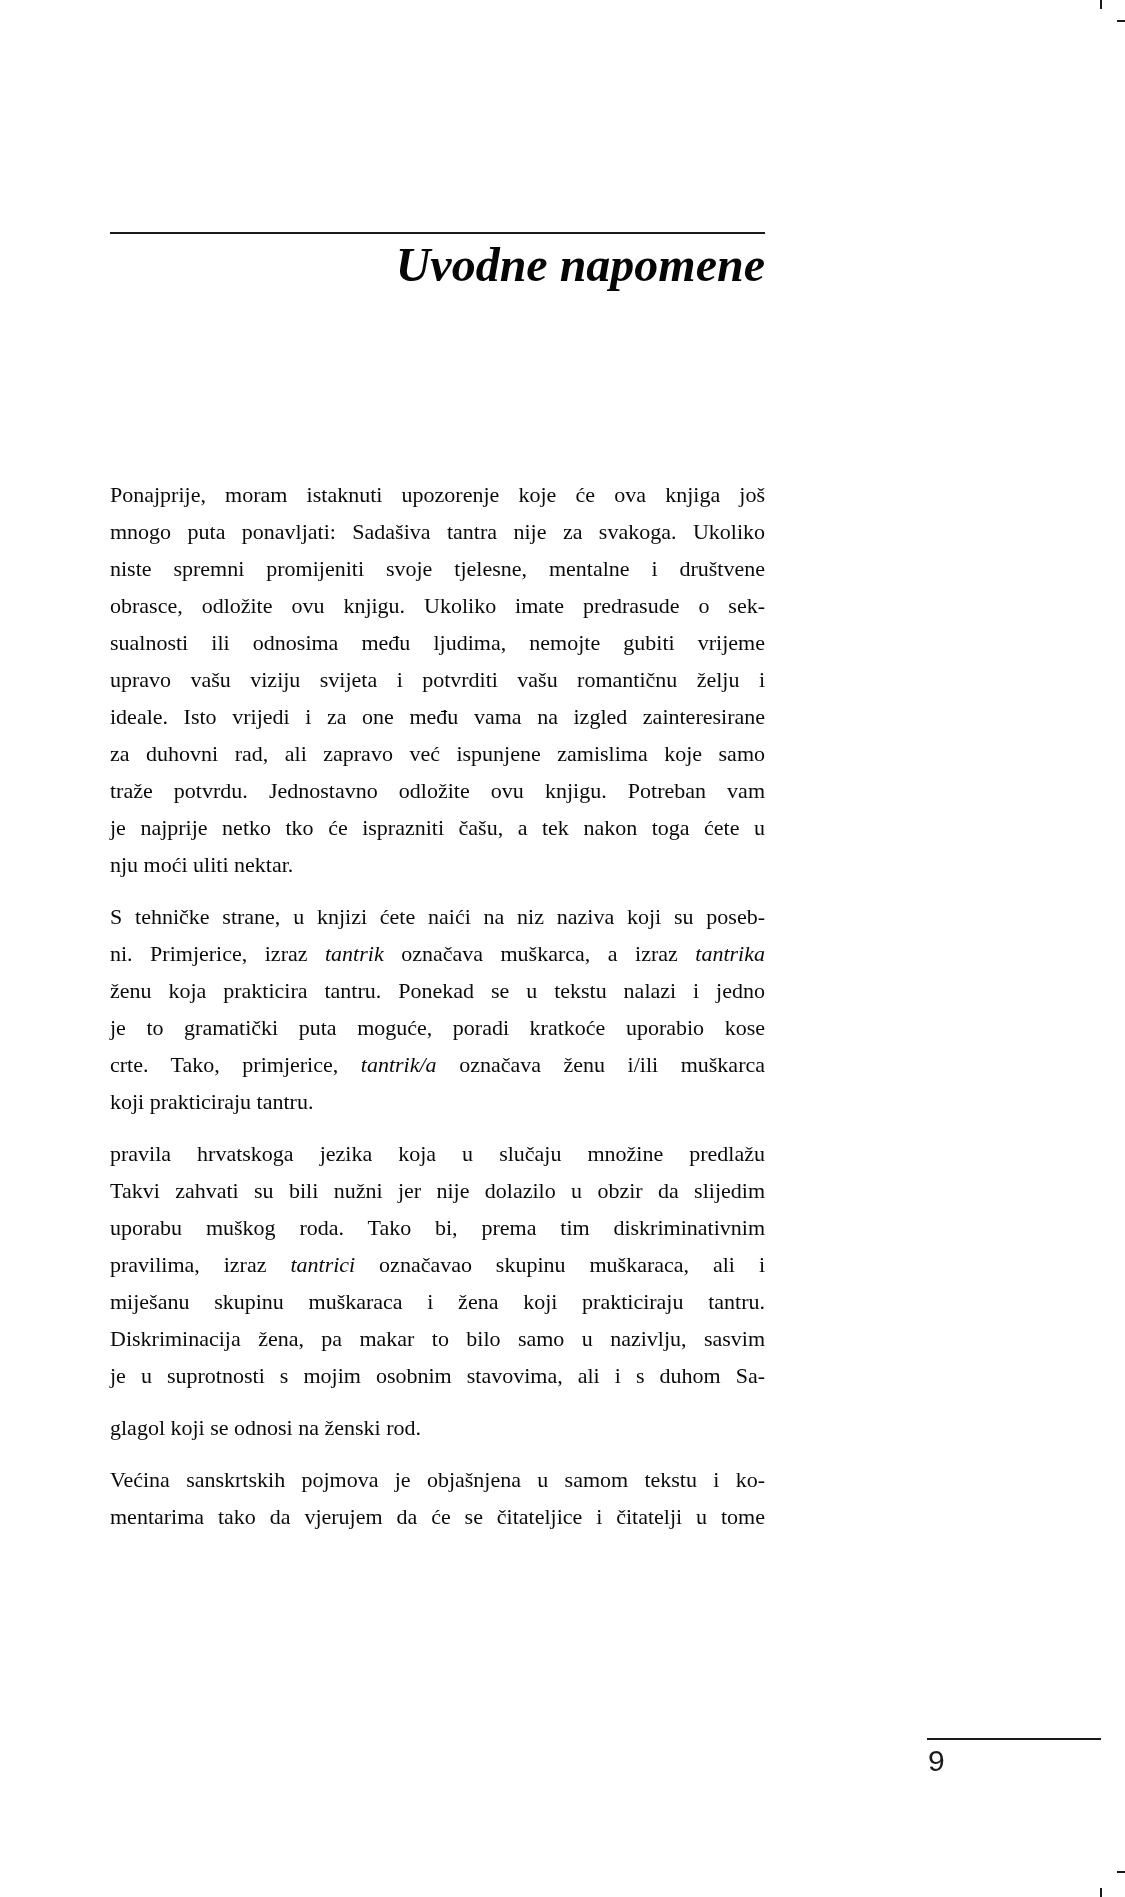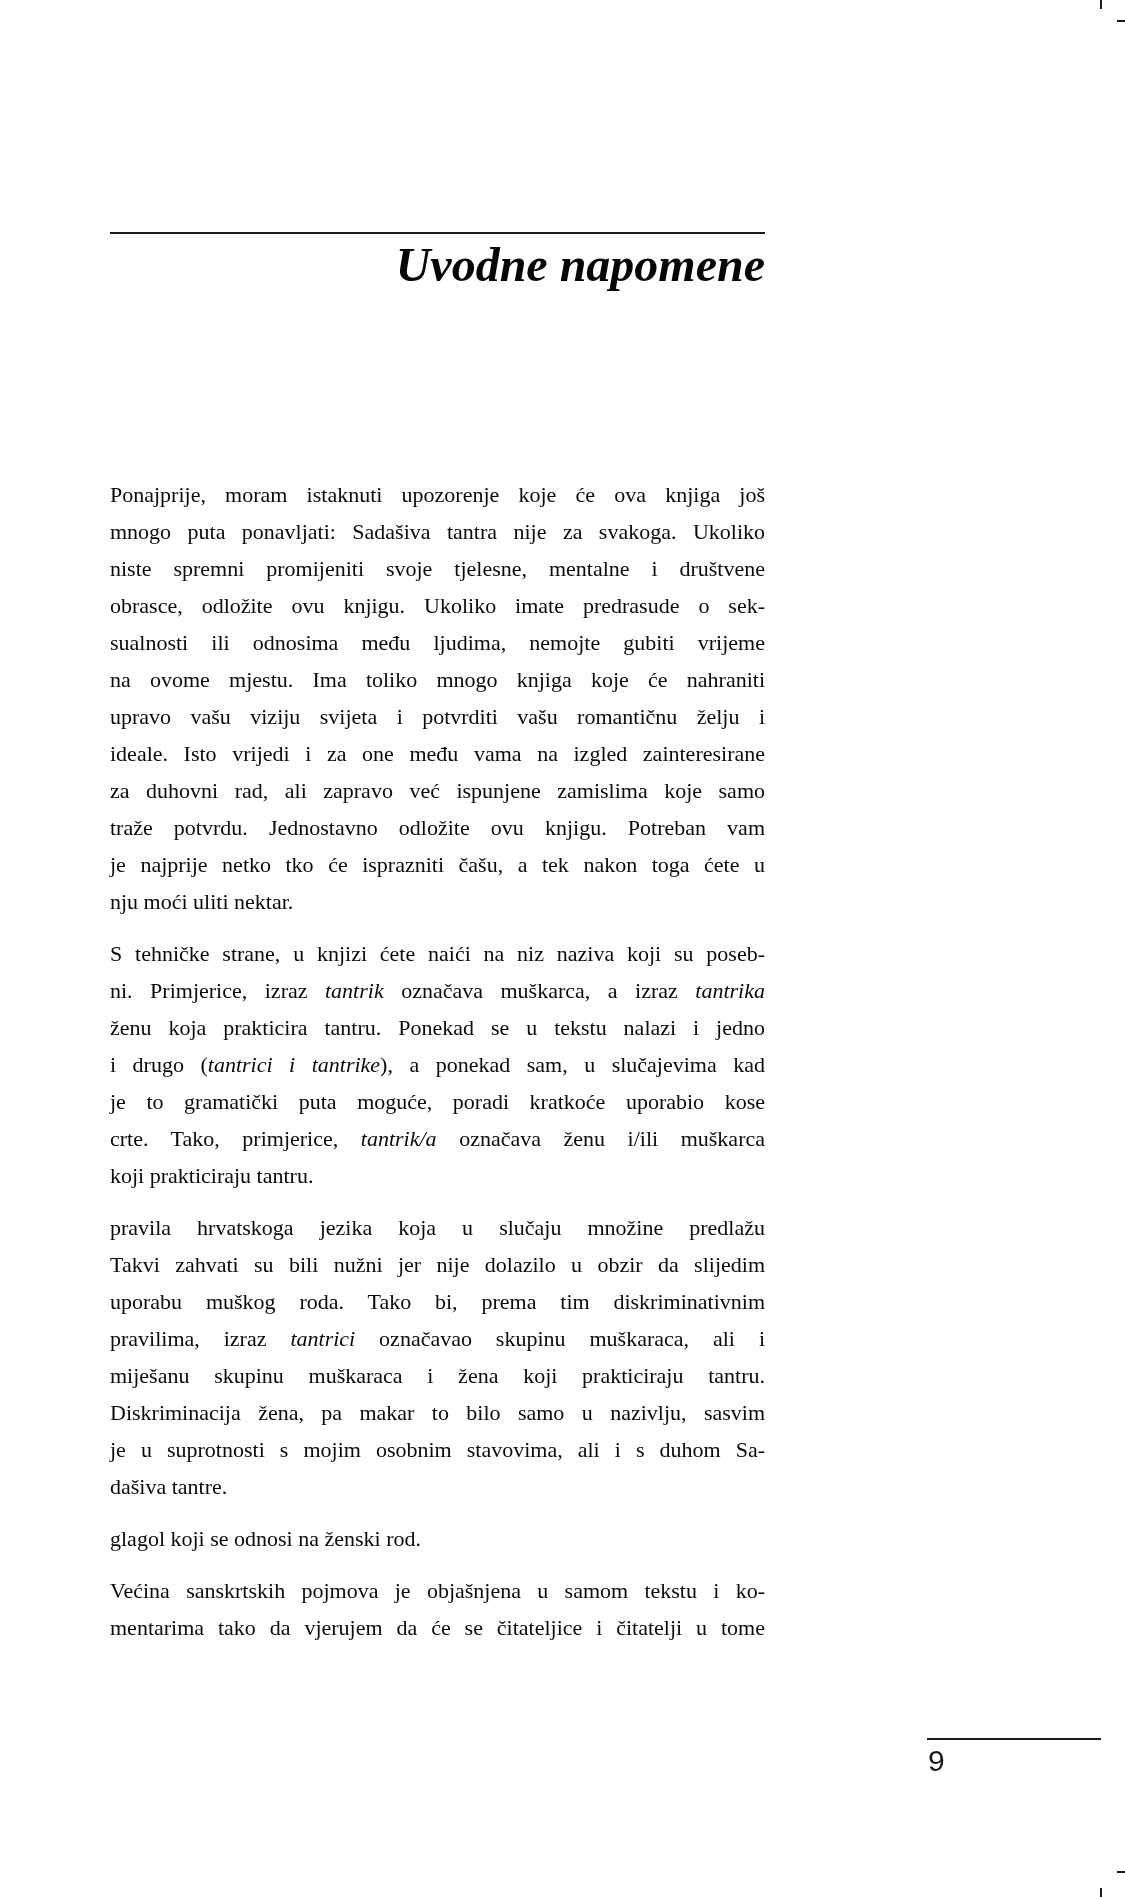--- a/index.html
+++ b/index.html
@@ -108,46 +108,43 @@
 
   <h1 class="chapter-title" style="margin:0; padding:0;">Uvodne napomene</h1>
 
   <div class="body-text">
       <div class="para">
         <div class="line"><span>Ponajprije, moram istaknuti upozorenje koje će ova knjiga još</span></div>
         <div class="line"><span>mnogo puta ponavljati: Sadašiva tantra nije za svakoga. Ukoliko</span></div>
         <div class="line"><span>niste spremni promijeniti svoje tjelesne, mentalne i društvene</span></div>
         <div class="line"><span>obrasce, odložite ovu knjigu. Ukoliko imate predrasude o sek-</span></div>
         <div class="line"><span>sualnosti ili odnosima među ljudima, nemojte gubiti vrijeme</span></div>
-        <div class="line"><span>na ovome mjestu. Ima toliko mnogo knjiga koje će nahraniti</span></div>
         <div class="line"><span>upravo vašu viziju svijeta i potvrditi vašu romantičnu želju i</span></div>
         <div class="line"><span>ideale. Isto vrijedi i za one među vama na izgled zainteresirane</span></div>
         <div class="line"><span>za duhovni rad, ali zapravo već ispunjene zamislima koje samo</span></div>
         <div class="line"><span>traže potvrdu. Jednostavno odložite ovu knjigu. Potreban vam</span></div>
         <div class="line"><span>je najprije netko tko će isprazniti čašu, a tek nakon toga ćete u</span></div>
         <div class="line lastline"><span>nju moći uliti nektar.</span></div>
       </div>
       <div class="para">
         <div class="line"><span>S tehničke strane, u knjizi ćete naići na niz naziva koji su poseb-</span></div>
         <div class="line"><span>ni. Primjerice, izraz </span><em>tantrik</em><span> označava muškarca, a izraz </span><em>tantrika</em></div>
         <div class="line"><span>ženu koja prakticira tantru. Ponekad se u tekstu nalazi i jedno</span></div>
-        <div class="line"><span>i drugo (</span><em>tantrici i tantrike</em><span>), a ponekad sam, u slučajevima kad</span></div>
         <div class="line"><span>je to gramatički puta moguće, poradi kratkoće uporabio kose</span></div>
         <div class="line"><span>crte. Tako, primjerice, </span><em>tantrik/a</em><span> označava ženu i/ili muškarca</span></div>
         <div class="line lastline"><span>koji prakticiraju tantru.</span></div>
       </div>
       <div class="para">
         <div class="line"><span>pravila hrvatskoga jezika koja u slučaju množine predlažu</span></div>
         <div class="line"><span>Takvi zahvati su bili nužni jer nije dolazilo u obzir da slijedim</span></div>
         <div class="line"><span>uporabu muškog roda. Tako bi, prema tim diskriminativnim</span></div>
         <div class="line"><span>pravilima, izraz </span><em>tantrici</em><span> označavao skupinu muškaraca, ali i</span></div>
         <div class="line"><span>miješanu skupinu muškaraca i žena koji prakticiraju tantru.</span></div>
         <div class="line"><span>Diskriminacija žena, pa makar to bilo samo u nazivlju, sasvim</span></div>
         <div class="line"><span>je u suprotnosti s mojim osobnim stavovima, ali i s duhom Sa-</span></div>
-        <div class="line lastline"><span>dašiva tantre.</span></div>
       </div>
       <div class="para">
         <div class="line lastline"><span>glagol koji se odnosi na ženski rod.</span></div>
       </div>
       <div class="para">
         <div class="line"><span>Većina sanskrtskih pojmova je objašnjena u samom tekstu i ko-</span></div>
         <div class="line"><span>mentarima tako da vjerujem da će se čitateljice i čitatelji u tome</span></div>
       </div>
     </div>
 

